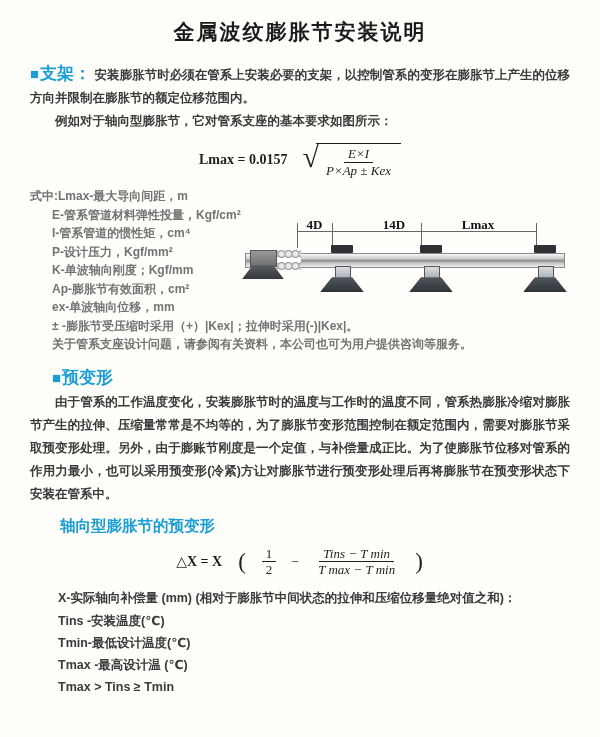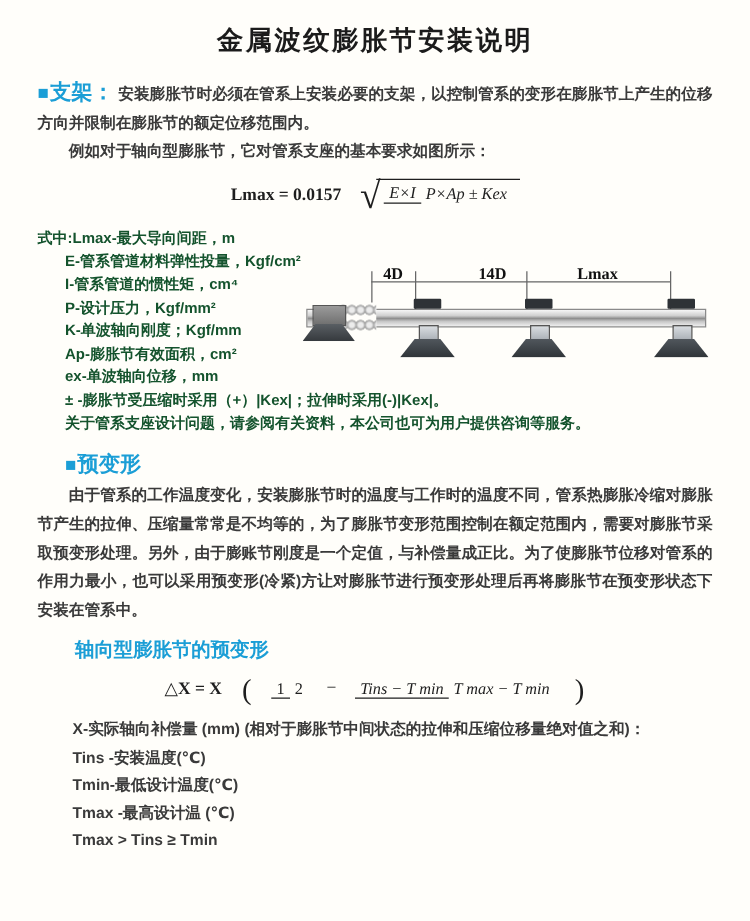--- a/index.html
+++ b/index.html
@@ -8,30 +8,30 @@
   .title{text-align:center;font-size:21px;font-weight:bold;color:#1b1b1b;letter-spacing:2px;margin:6px 0 16px;}
   .body-txt{font-size:12.5px;line-height:23px;font-weight:600;color:#3a3a3a;text-align:justify;}
   .sec-head{color:#1b9ed6;font-weight:bold;font-size:17px;}
   .marker{color:#1b9ed6;font-size:15px;margin-right:1px;}
   .indent{text-indent:2em;}
   
   .formula{display:flex;justify-content:center;align-items:center;gap:15px;
     font-family:"Liberation Serif","DejaVu Serif",serif;color:#1e1e1e;font-size:14px;margin:9px 0;}
   .f-bold{font-weight:bold;}
   .f-it{font-style:italic;}
-  .frac{display:inline-flex;flex-direction:row;align-items:center;line-height:1.2;font-size:13px;}
+  .frac{display:inline-flex;flex-direction:column;align-items:center;line-height:1.2;font-size:13px;}
   .frac .num{border-bottom:1.2px solid #1e1e1e;padding:0 4px;}
   .frac .den{padding:0 4px;}
   .sqrt{display:inline-flex;align-items:flex-start;}
   .sqrt-sym{font-size:30px;line-height:30px;margin-right:-3px;font-weight:400;}
   .sqrt-body{border-top:1.6px solid #1e1e1e;padding:2px 6px 0;margin-top:1px;}
   .paren{font-size:23px;font-weight:400;line-height:1;margin:0 1px;}
   
   .defs-wrap{position:relative;margin-top:4px;}
-  .def-line{font-size:12px;line-height:18.5px;font-weight:600;color:#14532d;}
+  .def-line{font-size:12px;line-height:18.5px;font-weight:600;color:#737373;}
   .ind{padding-left:22px;}
   .diagram{position:absolute;left:215px;top:30px;width:322px;height:80px;}
   .dim-label{position:absolute;top:0;text-align:center;font-family:"Liberation Serif",serif;
     font-weight:bold;font-size:13px;color:#111;}
   .dim-line{position:absolute;top:14px;left:52px;width:239px;border-top:1px solid #666;}
   .tick{position:absolute;top:6px;width:1px;height:31px;background:#666;}
   .pipe{position:absolute;top:36px;left:0;width:318px;height:13px;border:1px solid #8a8a8a;
     background:linear-gradient(180deg,#f6f6f6 0%,#cfcfcf 35%,#8e8e8e 52%,#c6c6c6 70%,#efefef 100%);}
   .bellows{position:absolute;top:31px;left:26px;width:30px;height:24px;background:#fffefa;
     background-image:radial-gradient(circle,#ececec 28%,#9a9a9a 55%,rgba(0,0,0,0) 63%);

